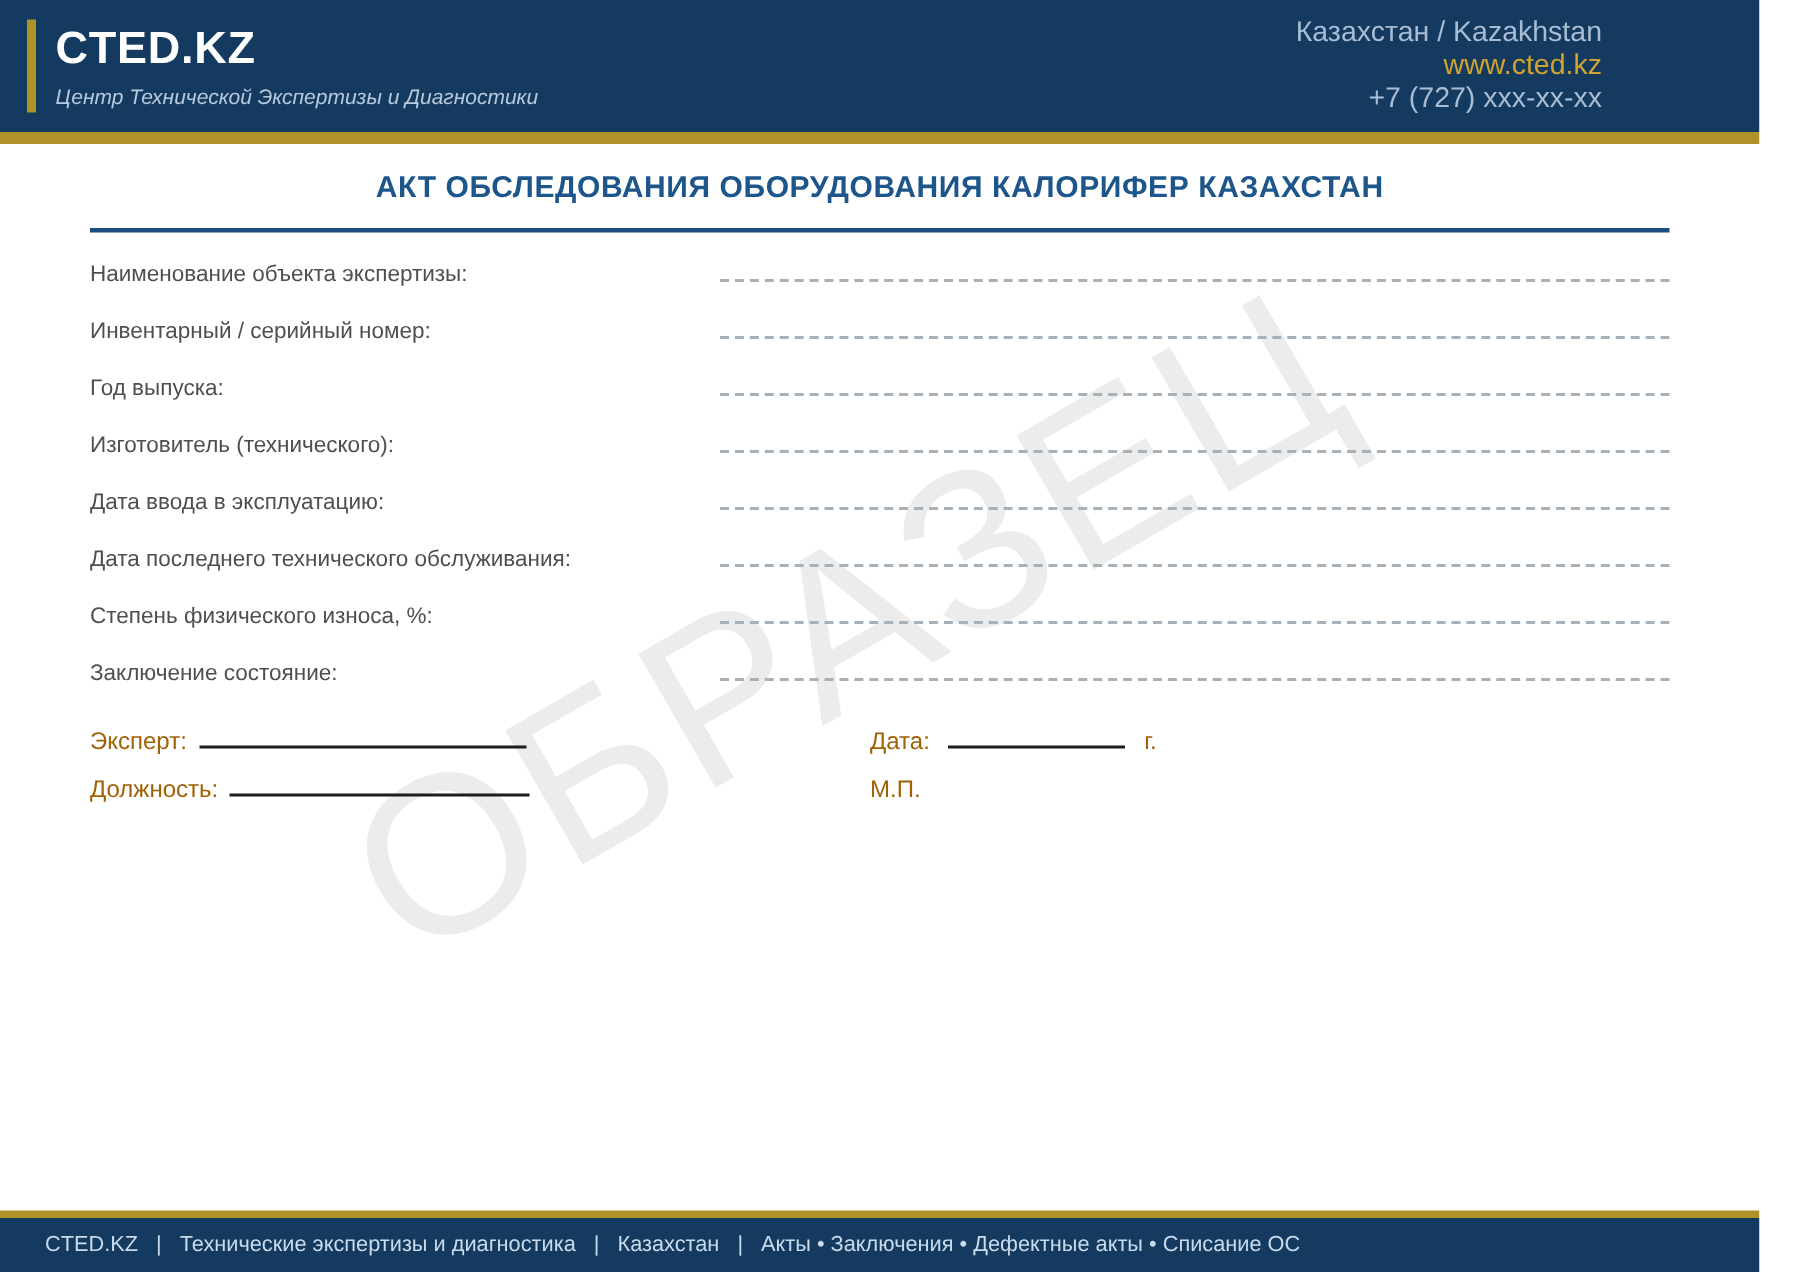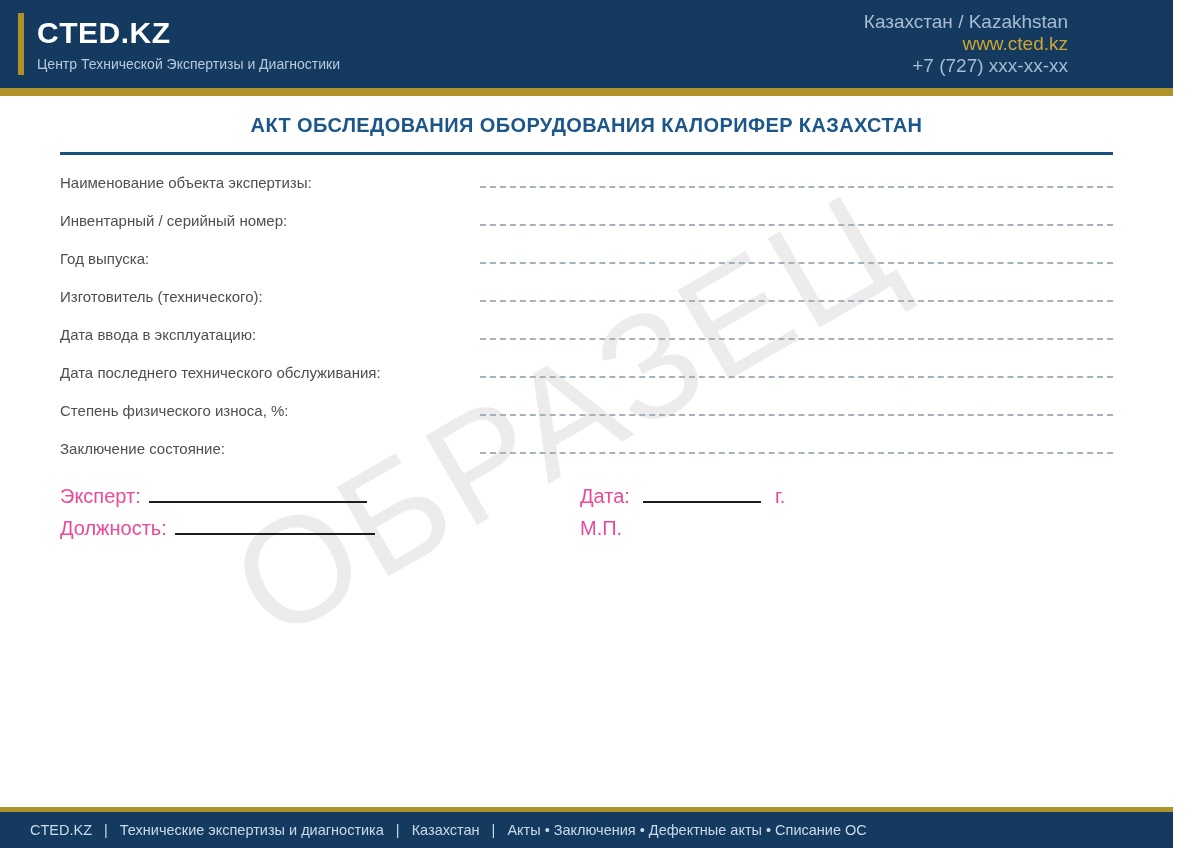--- a/index.html
+++ b/index.html
@@ -10,21 +10,21 @@
   
   .header {
     position:relative; z-index:2;
     height:88px; background:#143a60;
     display:flex; justify-content:space-between; align-items:center;
     padding:0 105px 0 18px;
   }
   .brand { border-left:6px solid #b0922b; padding-left:13px; height:62px;
            display:flex; flex-direction:column; justify-content:center; }
   .brand-logo { color:#ffffff; font-size:30px; font-weight:700; letter-spacing:0.5px; line-height:1.1; }
-  .brand-subtitle { color:#b7c9dd; font-size:14px; margin-top:7px; }
+  .brand-subtitle { color:#b7c9dd; font-size:14px; margin-top:7px;font-style:italic; }
   .contacts { font-size:19px; line-height:22px; text-align:right; }
   .contact-region { color:#a8bcd3; }
   .contact-site { color:#d0a42e; }
   .contact-phone { color:#a8bcd3; }
   .header-stripe { position:relative; z-index:2; height:8px; background:#b0922b; }
 
   
   .watermark {
     position:absolute; left:565px; top:415px; z-index:0;
     transform:translate(-50%,-50%) rotate(-30deg);
@@ -40,21 +40,21 @@
   }
   .title-rule { margin:15px 60px 0 60px; border-top:3px solid #1b4f7e; }
 
   .form { margin:0 60px; }
   .form-row { position:relative; height:38px; }
   .form-label { position:absolute; left:0; bottom:2px; font-size:15px; color:#4f4f4f; }
   .form-line { position:absolute; left:420px; right:0; bottom:5px;
                border-bottom:2px dashed #a7b1b9; height:0; }
 
   
-  .signature { margin:26px 60px 0 60px; font-size:20px; color:#ec4899; }
+  .signature { margin:26px 60px 0 60px; font-size:16px; color:#a16207; }
   .sig-row { display:flex; align-items:baseline; height:32px; }
   .sig-left { width:520px; display:flex; align-items:baseline; }
   .sig-line { display:inline-block; border-bottom:2px solid #1d1d1d; height:14px; margin-left:8px; }
   .line-expert { width:218px; }
   .line-position { width:200px; }
   .line-date { width:118px; margin-right:8px; }
 
   
   .footer-wrap { position:absolute; left:0; right:0; bottom:0; z-index:2; }
   .footer-stripe { height:5px; background:#b0922b; }

